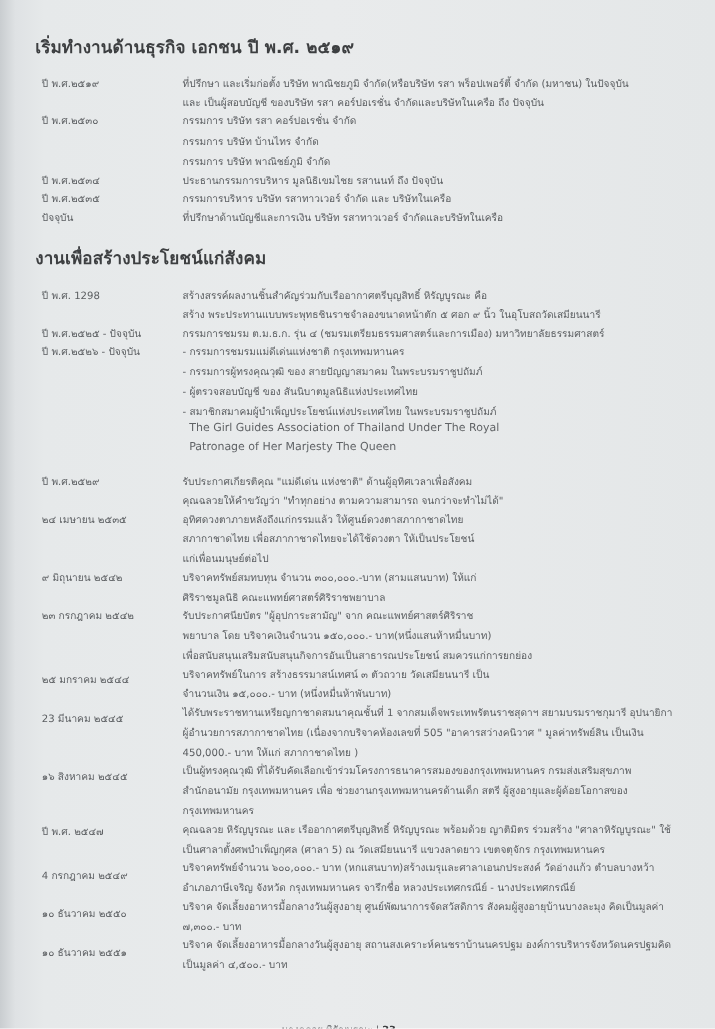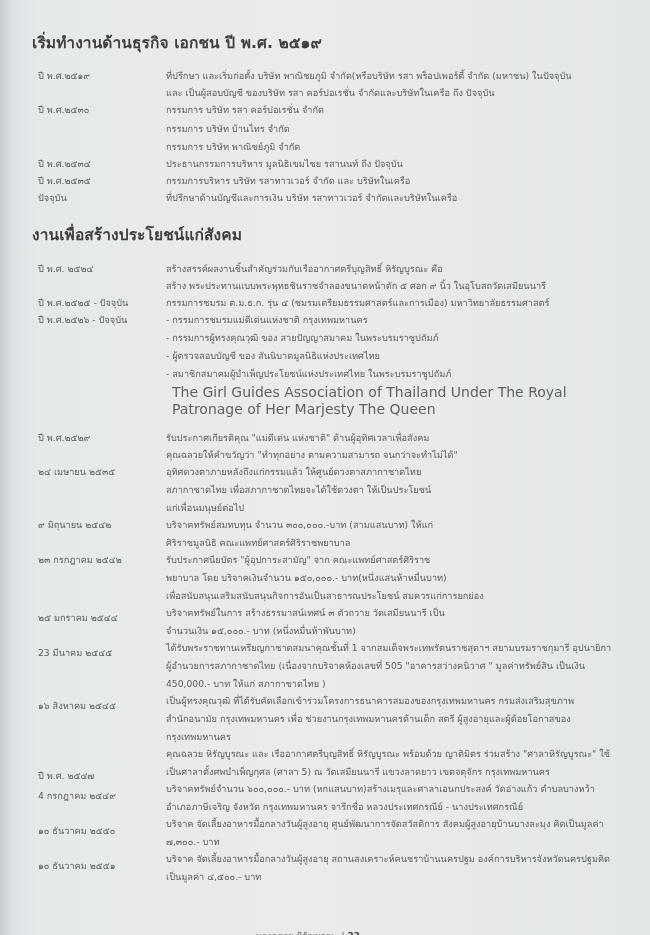--- a/index.html
+++ b/index.html
@@ -12,21 +12,21 @@
     }
     .page { position: absolute; left: 0; top: 0; width: 650px; height: 935px; }
     .heading {
       position: absolute; left: 32px;
       font-size: 15.5px; font-weight: bold; color: #3d3f41;
       letter-spacing: 0.1px; white-space: nowrap;
     }
     .row { position: absolute; left: 0; width: 650px; font-size: 9.2px; white-space: nowrap; }
     .date { position: absolute; left: 38px; color: #5a5d60; }
     .line { position: absolute; left: 166px; color: #5a5d60; }
-    .eng { font-size: 14px; color: #606366; text-align: right; }
+    .eng { font-size: 10px; color: #606366; text-align: right; }
     .footer {
       position: absolute; top: 913px; left: 256px;
       font-size: 9px; color: #5a5d60; white-space: nowrap; margin-top: 16px;
     }
     .footer .pg { font-weight: bold; color: #3d3f41; }
   </style>
 </head>
 <body>
 
 <div class="page">
@@ -61,21 +61,21 @@
     <span class="line">กรรมการบริหาร บริษัท รสาทาวเวอร์ จำกัด และ บริษัทในเครือ</span>
   </div>
   <div class="row" style="top:190px">
     <span class="date">ปัจจุบัน</span>
     <span class="line">ที่ปรึกษาด้านบัญชีและการเงิน บริษัท  รสาทาวเวอร์ จำกัดและบริษัทในเครือ</span>
   </div>
 
   <div class="heading" style="top:222px">งานเพื่อสร้างประโยชน์แก่สังคม</div>
 
   <div class="row" style="top:261px">
-    <span class="date">ปี พ.ศ. ๒๕๒๔</span>
+    <span class="date">ปี พ.ศ. 1298</span>
     <span class="line">สร้างสรรค์ผลงานชิ้นสำคัญร่วมกับเรืออากาศตรีบุญสิทธิ์ หิรัญบูรณะ คือ</span>
   </div>
   <div class="row" style="top:278px">
       <span class="line">สร้าง พระประทานแบบพระพุทธชินราชจำลองขนาดหน้าตัก ๕ ศอก ๙ นิ้ว ในอุโบสถวัดเสมียนนารี</span>
     </div>
 
   <div class="row" style="top:295px">
     <span class="date">ปี พ.ศ.๒๕๒๕ - ปัจจุบัน</span>
     <span class="line">กรรมการชมรม ต.ม.ธ.ก. รุ่น ๔ (ชมรมเตรียมธรรมศาสตร์และการเมือง) มหาวิทยาลัยธรรมศาสตร์</span>
   </div>
@@ -162,21 +162,21 @@
     <span class="line">เป็นผู้ทรงคุณวุฒิ ที่ได้รับคัดเลือกเข้าร่วมโครงการธนาคารสมองของกรุงเทพมหานคร กรมส่งเสริมสุขภาพ</span>
   </div>
   <div class="row" style="top:711px">
       <span class="line">สำนักอนามัย กรุงเทพมหานคร เพื่อ ช่วยงานกรุงเทพมหานครด้านเด็ก สตรี ผู้สูงอายุและผู้ด้อยโอกาสของ</span>
     </div>
   <div class="row" style="top:729px">
       <span class="line">กรุงเทพมหานคร</span>
     </div>
 
   <div class="row" style="top:746px">
-    <span class="date" style="top:22px">ปี พ.ศ. ๒๕๔๗</span>
+    <span class="date" style="top:2px">ปี พ.ศ. ๒๕๔๗</span>
     <span class="line">คุณฉลวย หิรัญบูรณะ และ เรืออากาศตรีบุญสิทธิ์ หิรัญบูรณะ พร้อมด้วย ญาติมิตร ร่วมสร้าง "ศาลาหิรัญบูรณะ" ใช้</span>
   </div>
   <div class="row" style="top:764px">
       <span class="line">เป็นศาลาตั้งศพบำเพ็ญกุศล (ศาลา 5) ณ วัดเสมียนนารี แขวงลาดยาว เขตจตุจักร กรุงเทพมหานคร</span>
     </div>
 
   <div class="row" style="top:781px">
     <span class="date" style="top:7px">4 กรกฎาคม ๒๕๔๙</span>
     <span class="line">บริจาคทรัพย์จำนวน  ๖๐๐,๐๐๐.- บาท (หกแสนบาท)สร้างเมรุและศาลาเอนกประสงค์ วัดอ่างแก้ว ตำบลบางหว้า</span>
   </div>

